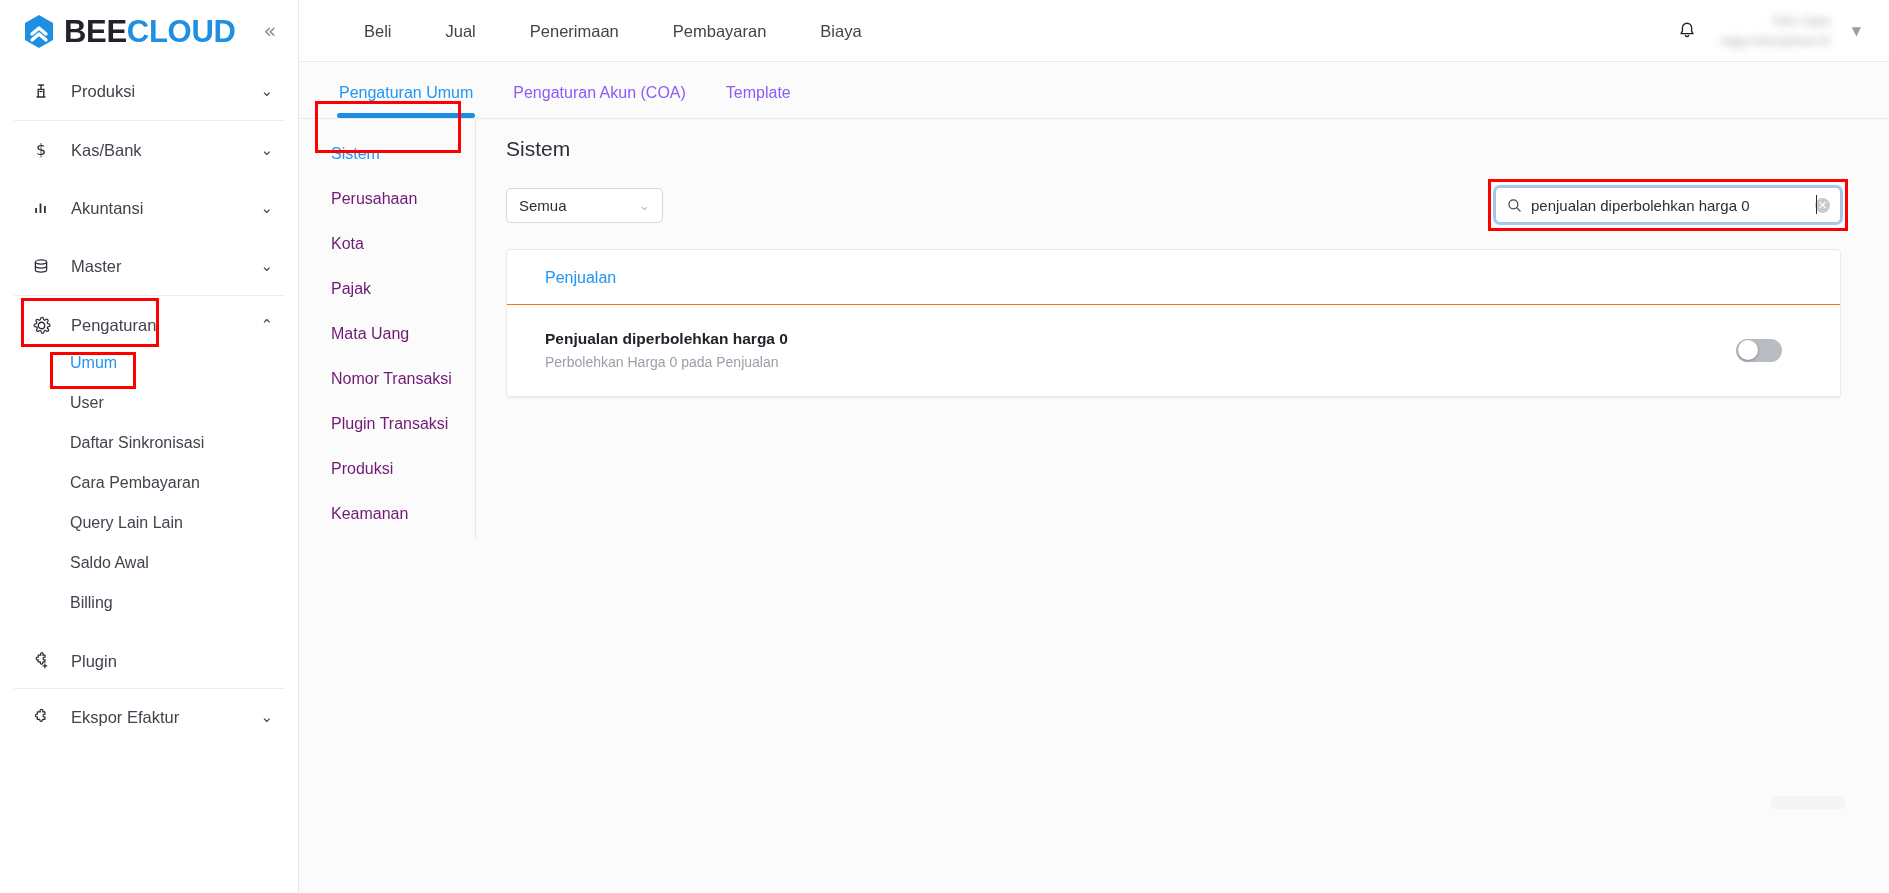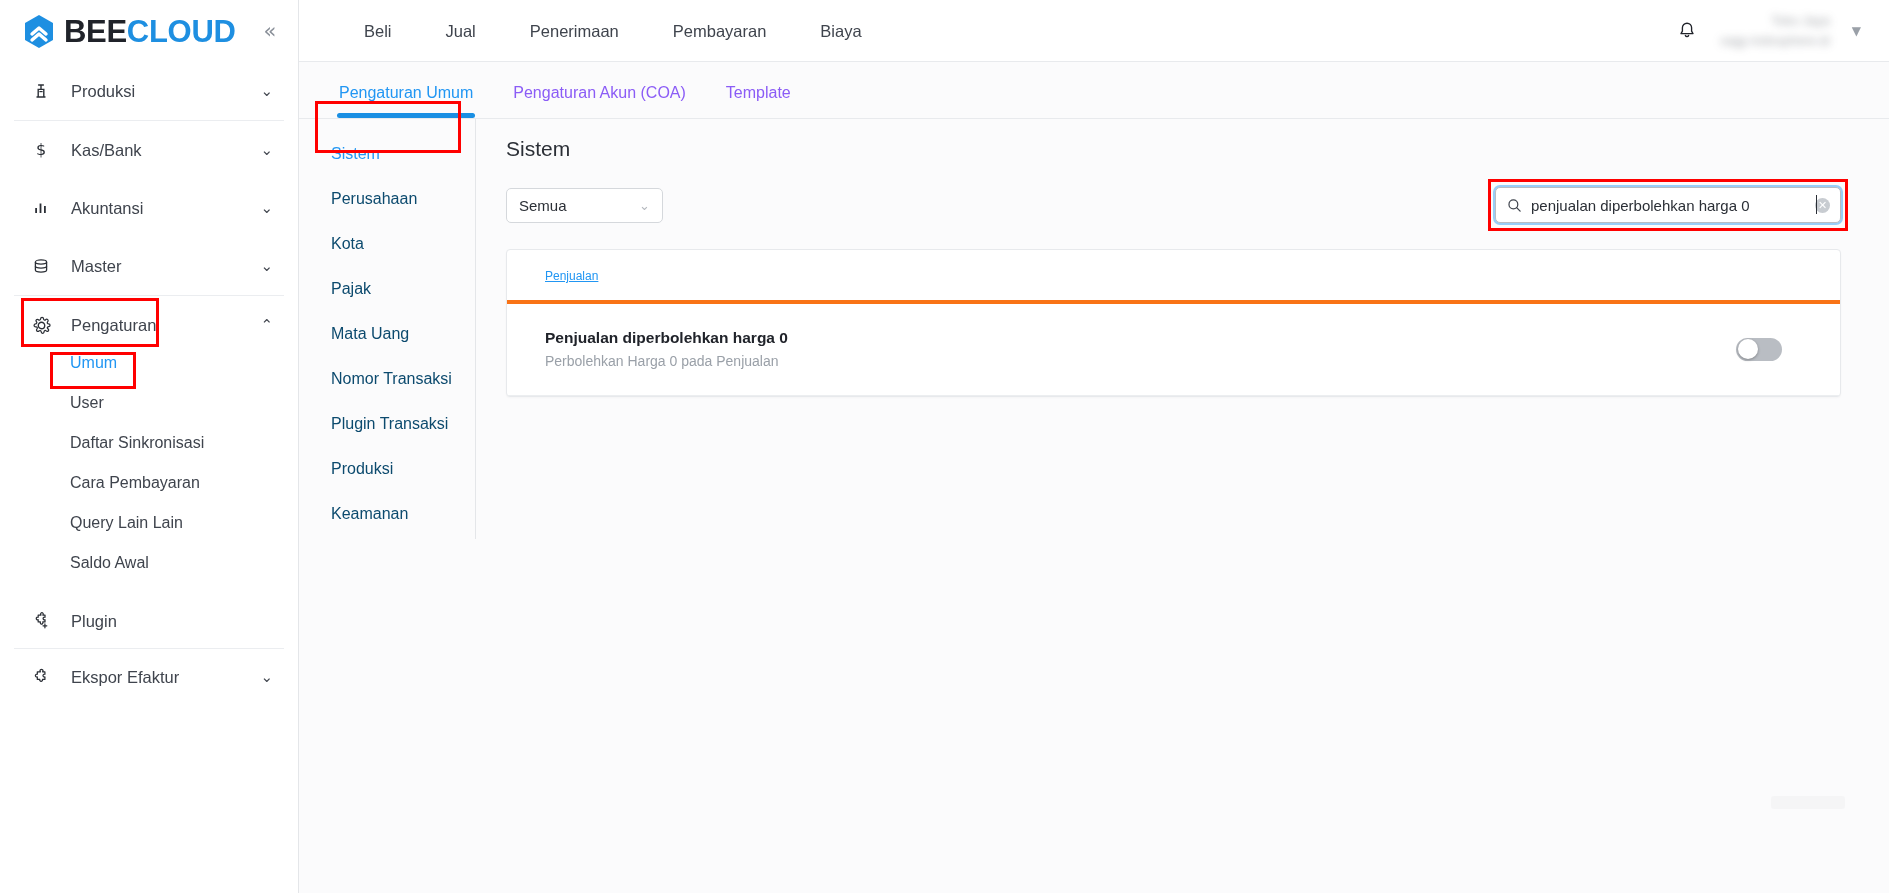--- a/index.html
+++ b/index.html
@@ -191,21 +191,21 @@
     border-right: 1px solid #e4e6e9;
     height: 420px;
     margin-left: 14px;
   }
   .subnav-item {
     height: 45px;
     display: flex;
     align-items: center;
     padding-left: 18px;
     font-size: 16px;
-    color: #0c4a6e;
+    color: #701a75;
     cursor: pointer;
     white-space: nowrap;
   }
   .subnav-item.active { color: #2196f3; }
 
   .panel {
     flex: 1;
     padding: 18px 48px 0 30px;
     min-width: 0;
   }
@@ -291,24 +291,23 @@
   }
 
   .card {
     background: #ffffff;
     border: 1px solid #e7e9ec;
     border-radius: 4px;
     box-shadow: 0 1px 2px rgba(0,0,0,.03);
   }
   .card-head {
     padding: 19px 0 17px 38px;
-    border-bottom: 4px solid #f97316;
-    font-size: 12px;
+    border-bottom: 1px solid #f97316;
+    font-size: 16px;
     color: #2196f3;
-    text-decoration: underline;
   }
   .setting-row {
     display: flex;
     align-items: center;
     padding: 25px 58px 26px 38px;
     border-bottom: 1px solid #eceef0;
   }
   .setting-texts { flex: 1; min-width: 0; }
   .setting-name {
     font-size: 15.5px;
@@ -432,20 +431,23 @@
       <span>Daftar Sinkronisasi</span>
     </div>
     <div class="sub-item">
       <span>Cara Pembayaran</span>
     </div>
     <div class="sub-item">
       <span>Query Lain Lain</span>
     </div>
     <div class="sub-item">
       <span>Saldo Awal</span>
+    </div>
+    <div class="sub-item">
+      <span>Billing</span>
     </div>
 
     <div class="nav-item" style="height:54px;">
       <span class="nav-icon">
         <svg width="19" height="19" viewBox="0 0 20 20">
             <path d="M7.2 3.2h2.3a1.4 1.4 0 111.9 0h2.3v2.4a1.4 1.4 0 100 2.5v2.4h-2.4a1.4 1.4 0 11-2.4 0H6.5V8.1a1.4 1.4 0 110-2.5V3.2z" fill="none" stroke="#2b2f36" stroke-width="1.3" stroke-linejoin="round"></path>
             <path d="M13.6 12.6v4M11.6 14.6h4" stroke="#2b2f36" stroke-width="1.3" stroke-linecap="round"></path>
           </svg>
       </span>
       <span class="nav-label">Plugin</span>

